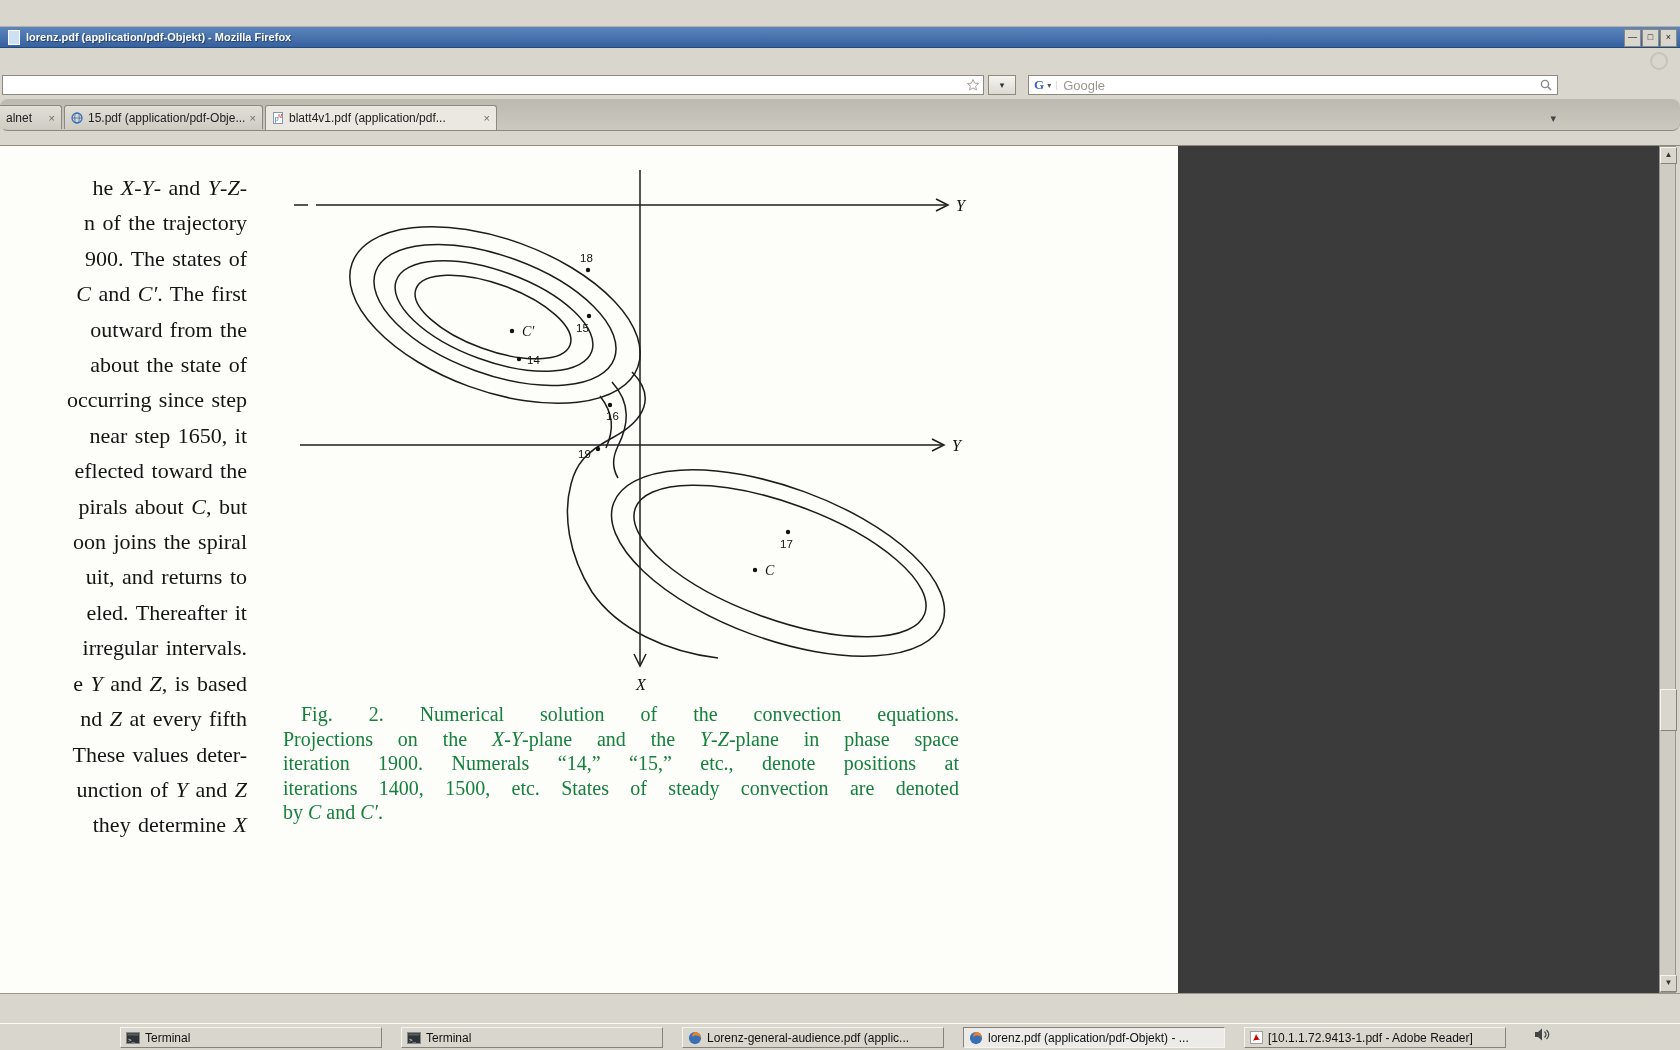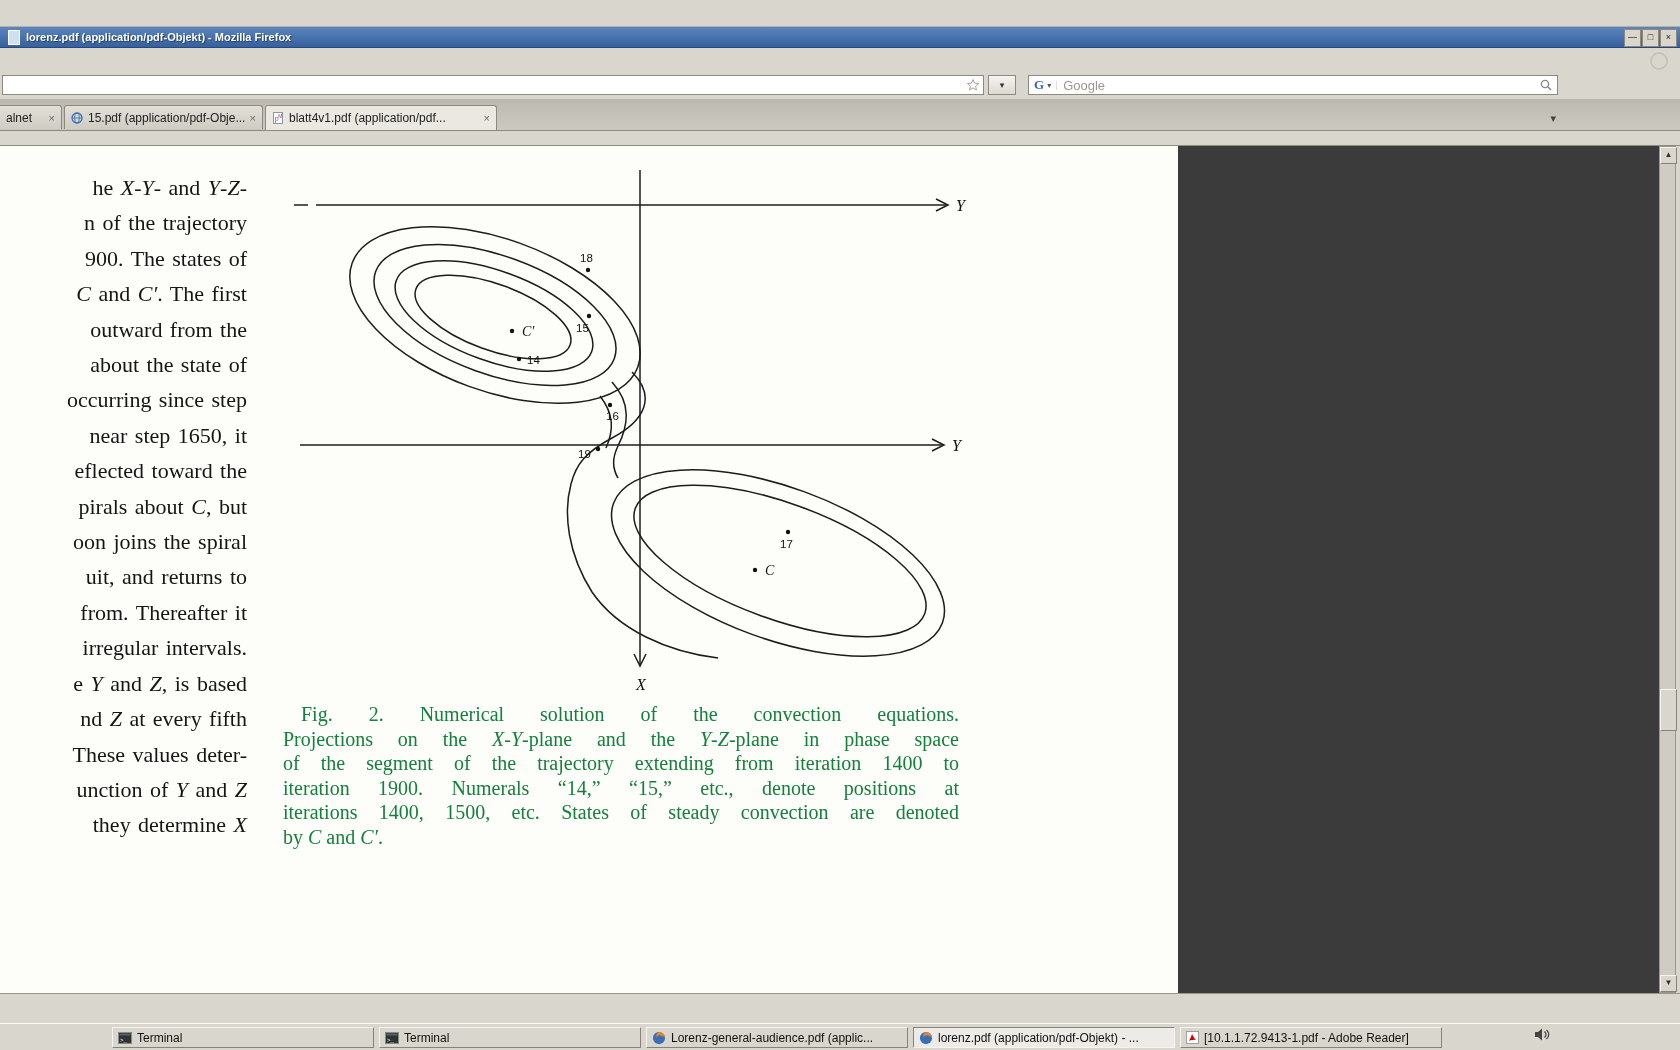--- a/index.html
+++ b/index.html
@@ -36,21 +36,21 @@
   .searchbox{position:absolute;left:1028px;top:2px;width:530px;height:20px;background:#fff;
              border:1px solid #8d897f;box-sizing:border-box;display:flex;align-items:center;}
   .g-logo{color:#3a66c8;font-weight:bold;font-size:13px;padding:0 2px 0 5px;
           font-family:"Liberation Serif",serif;}
   .sdrop{font-size:8px;color:#555;padding:0 5px 0 1px;border-right:1px solid #e2dfd8;}
   .sph{color:#9b978f;font-size:13px;padding-left:6px;flex:1;}
   .mag{padding-right:4px;display:flex;align-items:center;}
 
   .tabrow{position:absolute;left:0;top:99px;width:100%;height:32px;
           background:linear-gradient(#bCb9b1,#cbc8c0);
-          border-bottom:1px solid #8d897f;box-sizing:border-box;}
+          border-bottom:1px solid #8d897f;box-sizing:border-box;border-radius:8px;}
   .tabs{position:absolute;left:0;bottom:0;height:25px;display:flex;}
   .tab{height:24px;box-sizing:border-box;display:flex;align-items:center;gap:5px;
        padding:0 6px;background:linear-gradient(#e2dfd8,#cfccc4);
        border:1px solid #8d897f;border-bottom:none;border-radius:3px 3px 0 0;
        font-size:12px;color:#222;white-space:nowrap;overflow:hidden;margin-right:2px;}
   .tab-0{width:62px;border-left:none;border-radius:0 3px 0 0;justify-content:flex-end;}
   .tab-1{width:199px;text-align:center;}
   .tab-2{width:232px;}
   .tab.active{background:#ebe8e2;height:25px;}
   .tab-label{overflow:hidden;white-space:nowrap;}
@@ -93,21 +93,21 @@
             border:1px solid;border-color:#f6f4f0 #87837b #87837b #f6f4f0;}
 
   .statusbar{position:absolute;left:0;top:993px;width:100%;height:30px;background:#d9d6ce;
              border-top:1px solid #9a968e;box-sizing:border-box;}
 
   
   .taskbar{position:absolute;left:0;top:1023px;width:100%;height:27px;background:#d9d6ce;
            border-top:1px solid #fbfaf7;box-sizing:border-box;}
   .tb-handle{position:absolute;left:120px;top:4px;width:4px;height:18px;
              border-left:2px solid #f2f0ec;border-right:2px solid #9a968e;}
-  .tb-items{position:absolute;left:112px;top:3px;display:flex;gap:5px;}
+  .tb-items{position:absolute;left:120px;top:3px;display:flex;gap:19px;}
   .tb-btn{width:262px;height:21px;box-sizing:border-box;display:flex;align-items:center;gap:5px;
           padding:0 5px;background:#d9d6ce;border:1px solid;
           border-color:#f6f4f0 #87837b #87837b #f6f4f0;
           font-size:12px;color:#111;white-space:nowrap;overflow:hidden;}
   .tb-btn.active{background:#ecebe7;border-color:#87837b #f6f4f0 #f6f4f0 #87837b;}
   .tbicon{display:flex;align-items:center;flex:0 0 auto;}
   .tb-tray{position:absolute;right:130px;top:3px;height:21px;display:flex;align-items:flex-end;gap:7px;flex-direction:column;}
   .clock{font-size:13px;color:#111;}
 </style>
 </head>
@@ -197,21 +197,21 @@
           <div class="pdf-line">900. The states of</div>
           <div class="pdf-line"><i>C</i> and <i>C′</i>. The first</div>
           <div class="pdf-line">outward from the</div>
           <div class="pdf-line">about the state of</div>
           <div class="pdf-line">occurring since step</div>
           <div class="pdf-line">near step 1650, it</div>
           <div class="pdf-line">eflected toward the</div>
           <div class="pdf-line">pirals about <i>C</i>, but</div>
           <div class="pdf-line">oon joins the spiral</div>
           <div class="pdf-line">uit, and returns to</div>
-          <div class="pdf-line">from. Thereafter it</div>
+          <div class="pdf-line">eled. Thereafter it</div>
           <div class="pdf-line">irregular intervals.</div>
           <div class="pdf-line">e <i>Y</i> and <i>Z</i>, is based</div>
           <div class="pdf-line">nd <i>Z</i> at every fifth</div>
           <div class="pdf-line">These values deter-</div>
           <div class="pdf-line">unction of <i>Y</i> and <i>Z</i></div>
           <div class="pdf-line">they determine <i>X</i></div>
         </div>
 
       <svg class="figure" width="740" height="544" viewBox="0 0 740 544">
         <g stroke="#1c1c1c" stroke-width="1.5" fill="none">
@@ -253,21 +253,20 @@
             <circle cx="508" cy="374" r="2.2" fill="#111"></circle>
             <text x="500" y="390" class="fig-num">17</text>
             <circle cx="475" cy="412" r="2.2" fill="#111"></circle>
             <text x="485" y="417" class="fig-ital">C</text>
           </g>
       </svg>
 
       <div class="caption" id="caption">
           <div class="cap-line just">Fig. 2.  Numerical solution of the convection equations.</div>
           <div class="cap-line just">Projections on the <i>X</i>-<i>Y</i>-plane and the <i>Y</i>-<i>Z</i>-plane in phase space</div>
-          <div class="cap-line just">of the segment of the trajectory extending from iteration 1400 to</div>
           <div class="cap-line just">iteration 1900. Numerals “14,” “15,” etc., denote positions at</div>
           <div class="cap-line just">iterations 1400, 1500, etc. States of steady convection are denoted</div>
           <div class="cap-line">by <i>C</i> and <i>C′</i>.</div>
         </div>
     </div>
     <div class="pdf-dark"></div>
   </div>
 
   <div class="scrollbar">
     <div class="sb-btn sb-up">▲</div>

